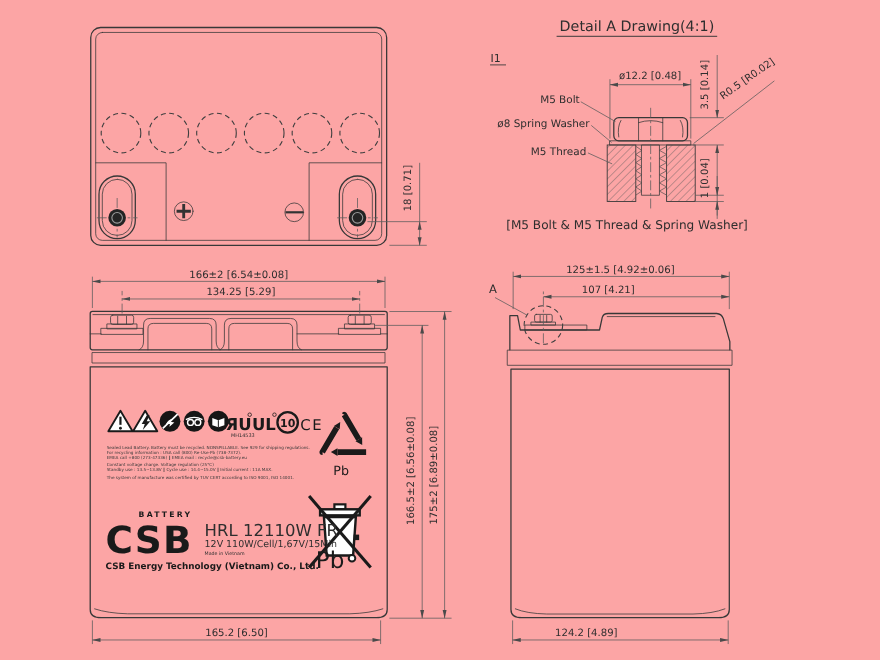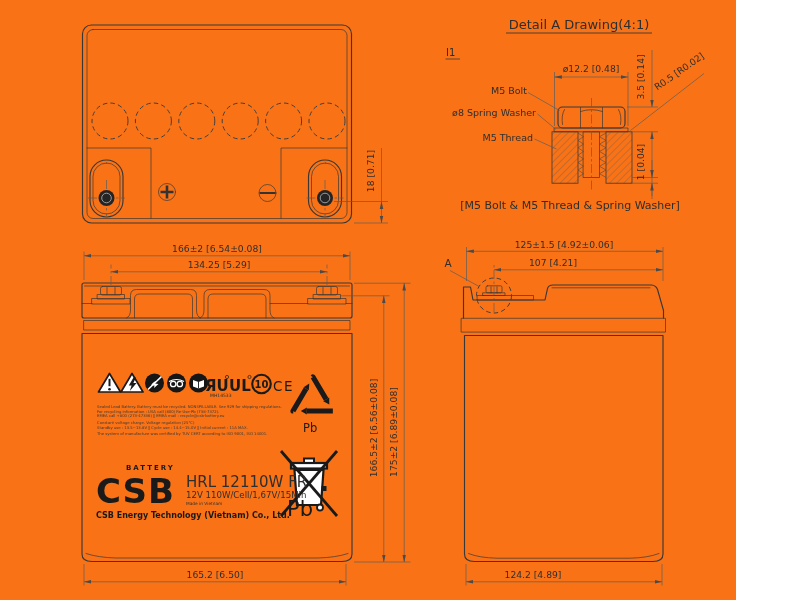--- a/index.html
+++ b/index.html
@@ -1,16 +1,16 @@
 <!DOCTYPE html>
 <html><head>
 <meta charset="utf-8">
 <style>
   html,body { margin:0; padding:0; background:#ffffff; }
-  #sheet { position:relative; width:736px; height:600px; background:#f97316; overflow:hidden; }
+  #sheet { position:relative; width:800px; height:600px; background:#fca5a5; overflow:hidden; }
   svg text { font-family:"DejaVu Sans","Liberation Sans",sans-serif; fill:#2e2e2e; }
   .ol  { fill:none; stroke:#383838; stroke-width:1.15; stroke-linejoin:round; stroke-linecap:round; }
   .t   { stroke-width:0.7; }
   .dim { fill:none; stroke:#5c5c5c; stroke-width:0.7; }
   .cl  { stroke-dasharray:9 2.5 2.5 2.5; }
   .vent{ fill:none; stroke:#3f3f3f; stroke-width:1; stroke-dasharray:4.5 3.2; }
   .dt  { font-size:9.2px; }
   .lbl { font-size:9.5px; }
   .ttl { font-size:13px; }
   .cap { font-size:11px; }

